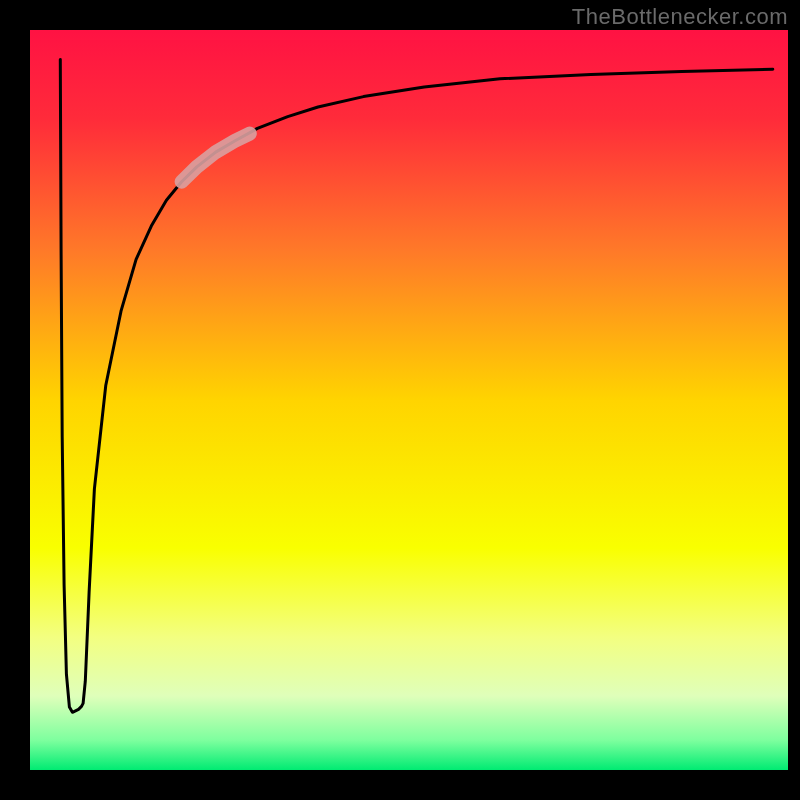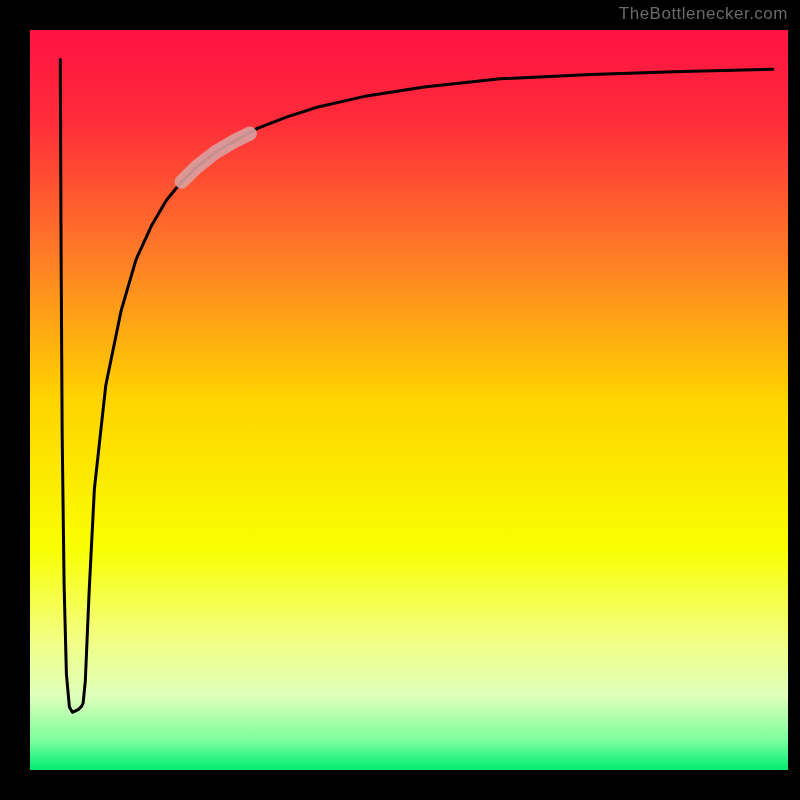--- a/index.html
+++ b/index.html
@@ -13,21 +13,21 @@
   }
   .stage {
     position: relative;
     width: 800px;
     height: 800px;
   }
   .watermark {
     position: absolute;
     top: 4px;
     right: 12px;
-    font-size: 17px;
+    font-size: 22px;
     letter-spacing: 0.5px;
     color: #6a6a6a;
     font-weight: 500;
     z-index: 20;
     user-select: none;
   }
   svg { display: block; }
 </style>
 </head>
 <body>

